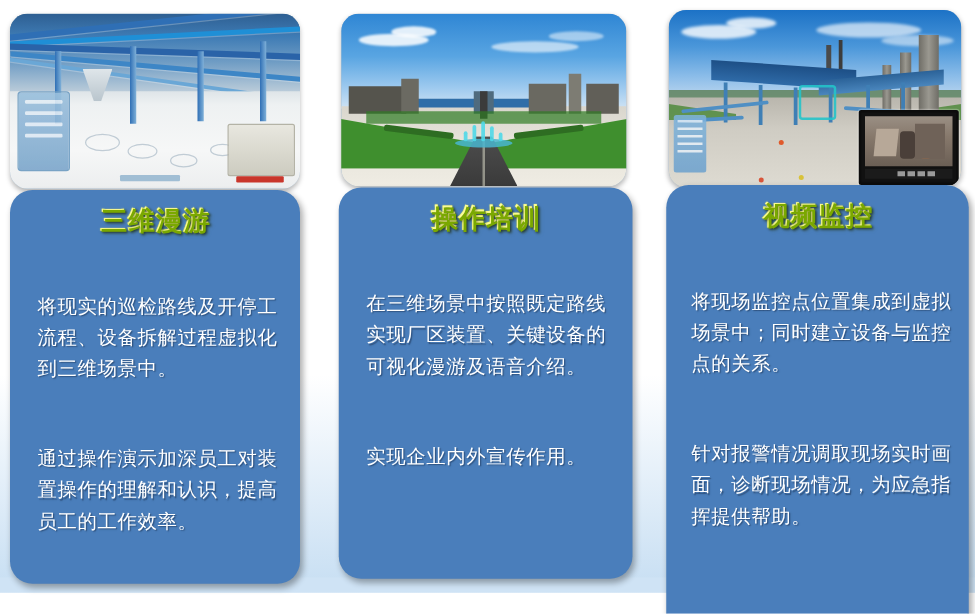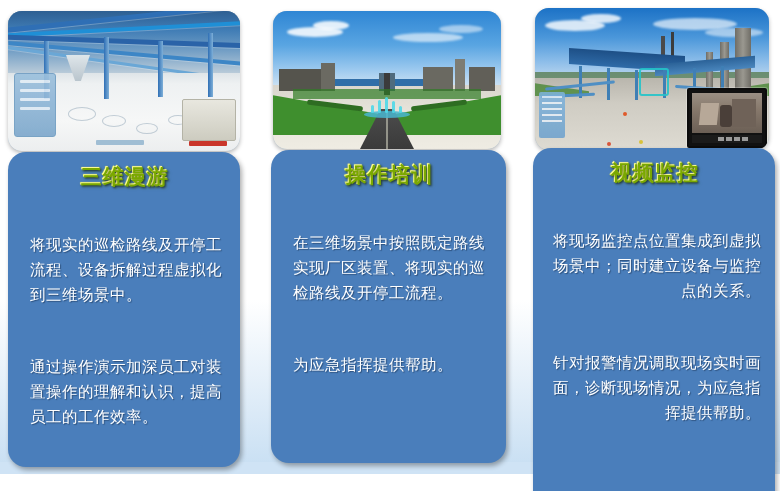--- a/index.html
+++ b/index.html
@@ -199,21 +199,21 @@
   }
   .body-text{
     position:absolute;left:22px;right:16px;top:56px;
     color:#ffffff;
     font-size:15.5px;
     line-height:25px;
     letter-spacing:.5px;
     text-shadow:1px 1px 1px rgba(20,40,70,.55);
     white-space:pre-line;
   }
-  .card-3 .body-text{left:20px;right:14px;text-align:right;}
+  .card-3 .body-text{left:20px;right:14px;}
   .para{margin:0 0 22px 0;}
   .para:last-child{margin-bottom:0;}
 </style>
 </head>
 <body>
 
 <div id="stage">
 
   <div class="bg-wash"></div>
   <div class="bg-wash2"></div>
@@ -291,22 +291,22 @@
             <i></i>
             <i></i>
             <i></i>
         </div>
       </div>
     </div>
 
     <div class="panel">
       <div class="card-title">操作培训</div>
       <div class="body-text">
-        <p class="para">在三维场景中按照既定路线实现厂区装置、将现实的巡检路线及开停工流程。</p>
-        <p class="para">为应急指挥提供帮助。</p>
+        <p class="para">在三维场景中按照既定路线实现厂区装置、关键设备的可视化漫游及语音介绍。</p>
+        <p class="para">实现企业内外宣传作用。</p>
       </div>
     </div>
   </div>
 
   <div class="card card-3">
 
     <div class="thumb">
       <div class="scene">
         <div class="s3-sky"></div>
         <div class="s3-cloud c1"></div>

